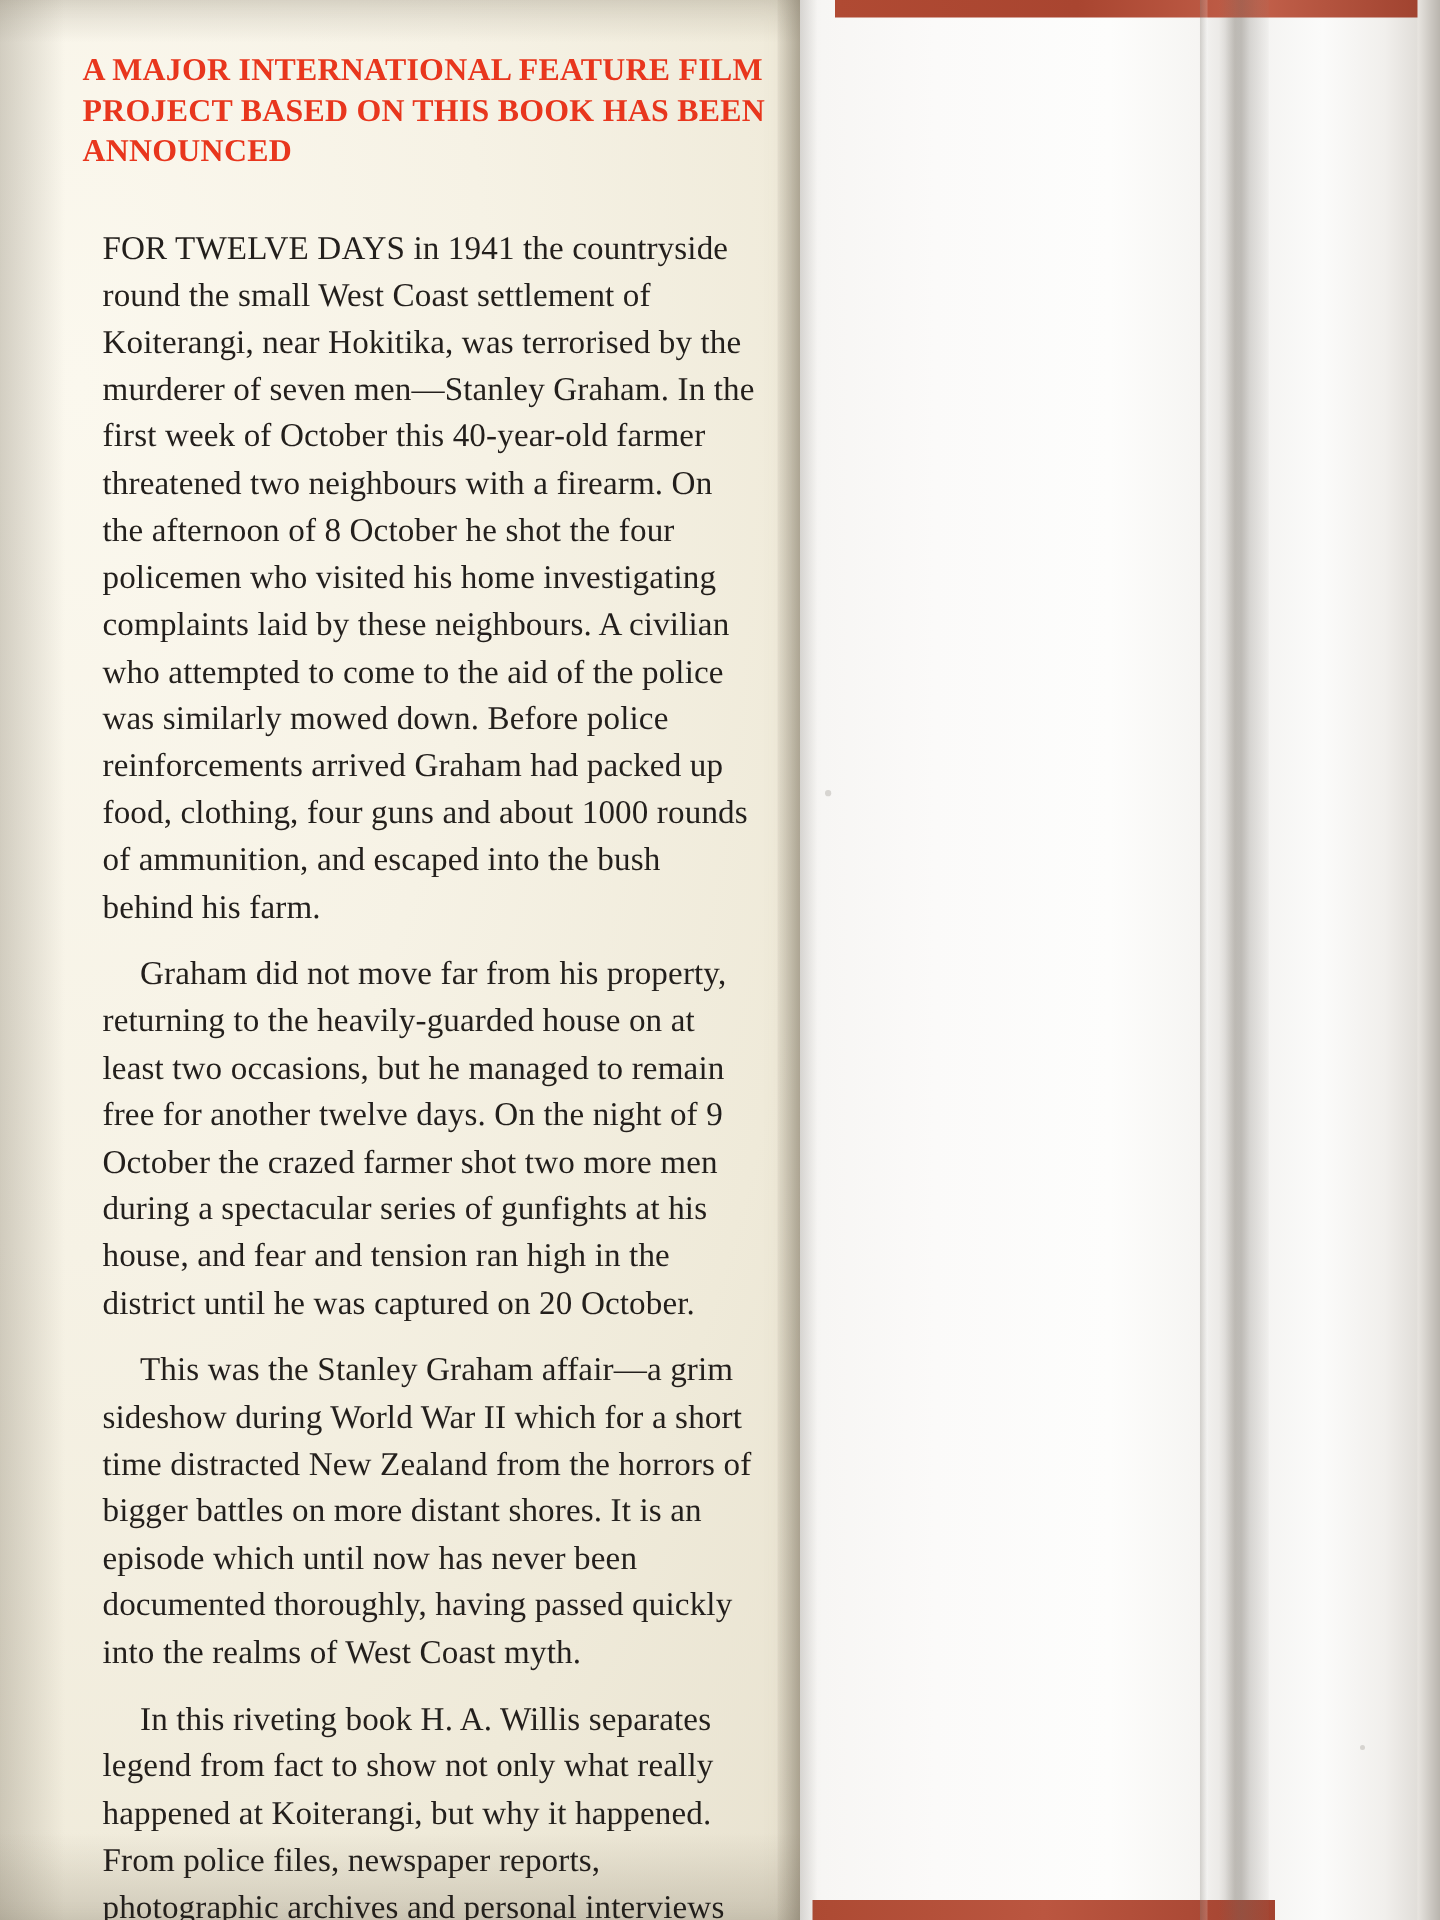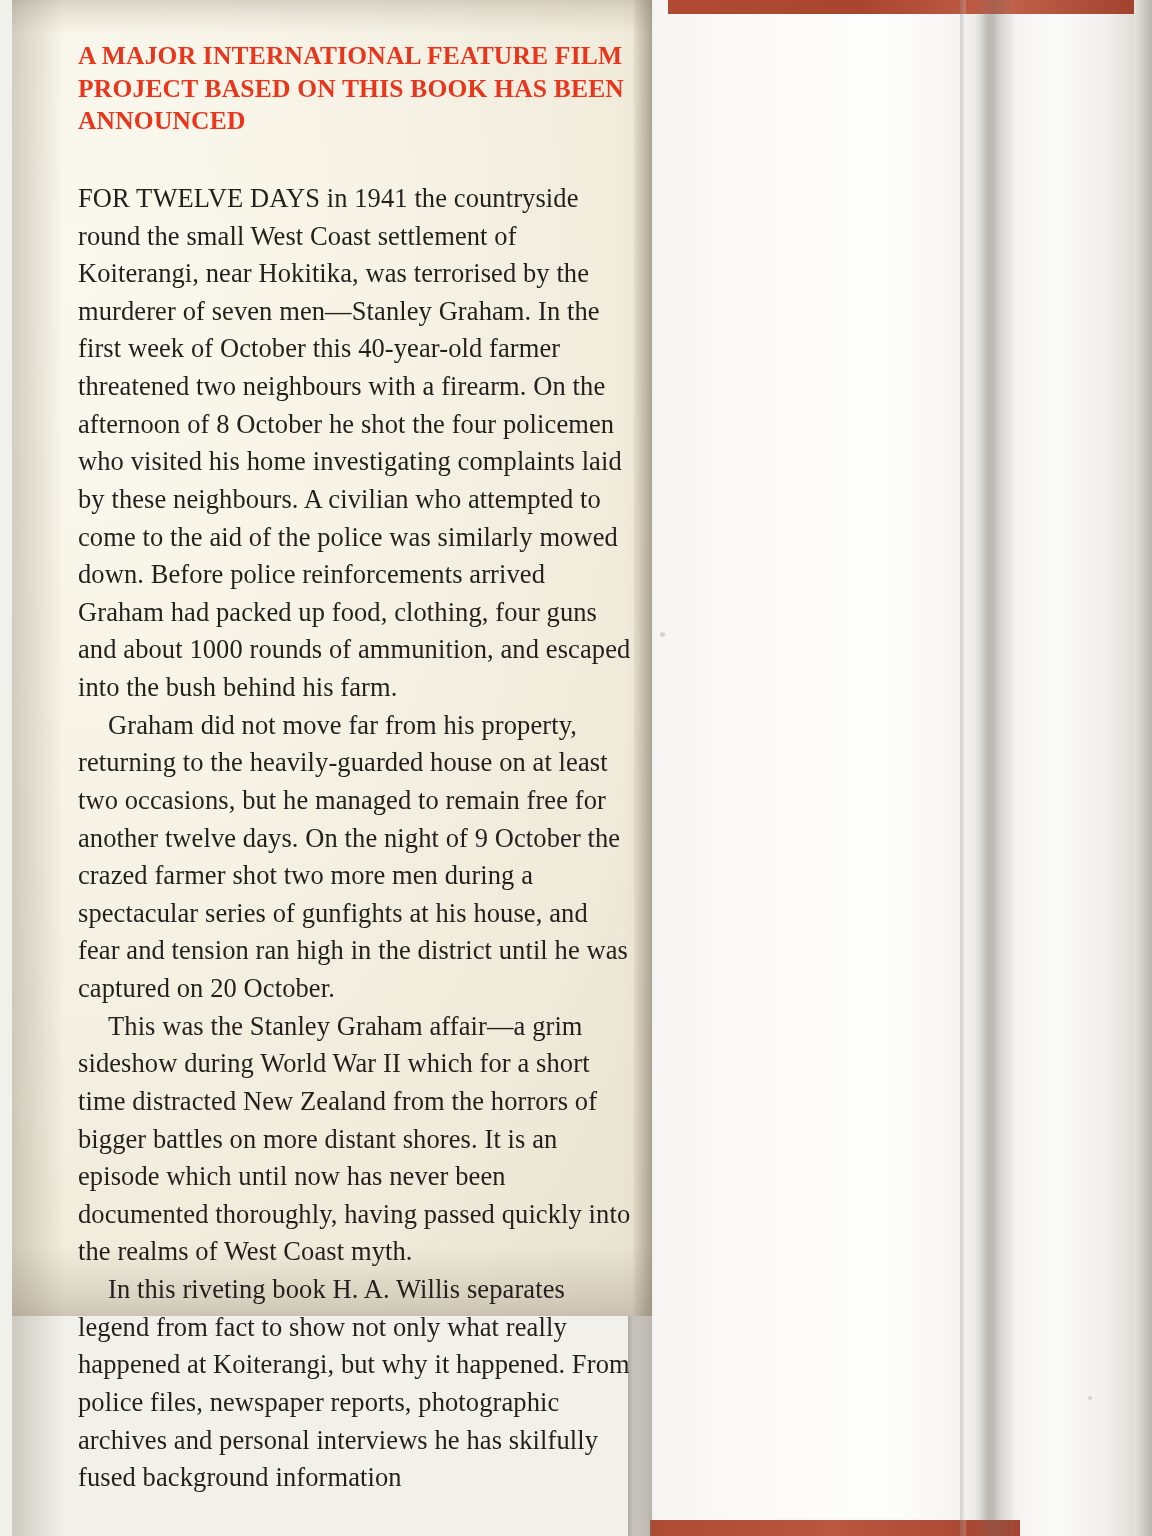--- a/index.html
+++ b/index.html
@@ -96,23 +96,23 @@
     position: absolute;
     background: #b8b4ad;
     border-radius: 50%;
     opacity: .5;
   }
 
   
   .flap {
     position: absolute;
     top: 0;
-    left: 12px;
+    left: 0;
     width: 640px;
-    height: 1316px;
+    height: 1536px;
     background:
       radial-gradient(ellipse at 10% 20%, #fbf8ee 0%, #f6f2e5 40%, #efead9 75%, #e8e2d0 100%);
     box-shadow: inset -14px 0 24px -12px rgba(120,110,90,0.35);
   }
   .flap-edge {
     position: absolute;
     top: 0;
     left: 622px;
     width: 18px;
     height: 1536px;
@@ -155,21 +155,21 @@
     font-family: "Liberation Serif", serif;
     font-weight: bold;
     font-size: 25.5px;
     line-height: 1.28;
     letter-spacing: 0.2px;
     margin: 0 0 42px 0;
     text-transform: uppercase;
   }
 
   .body-copy p {
-    margin: 0;
+    margin: 16px;
     font-family: "Liberation Serif", serif;
     font-size: 26.5px;
     line-height: 1.42;
     color: #231f1c;
     text-align: left;
     letter-spacing: 0.1px;
   }
   .body-copy p.indent {
     text-indent: 30px;
   }

